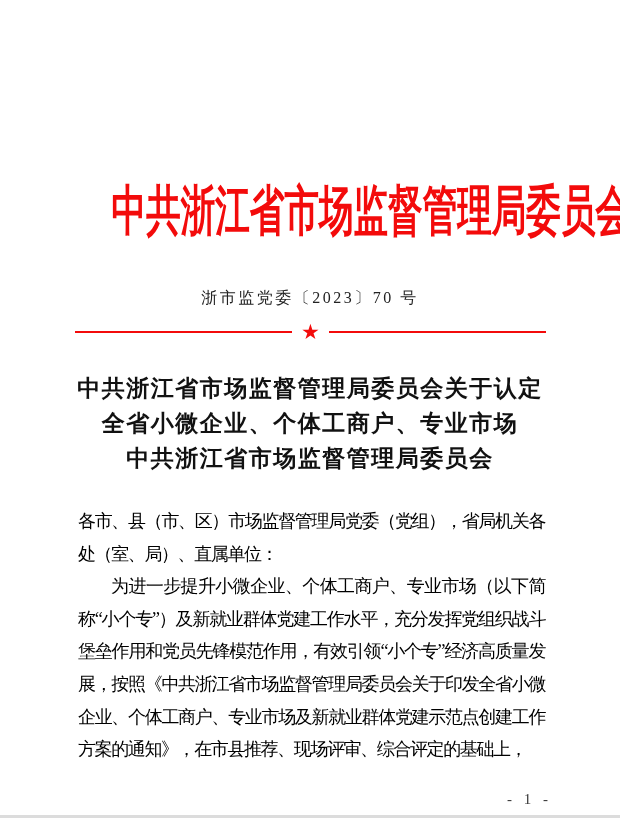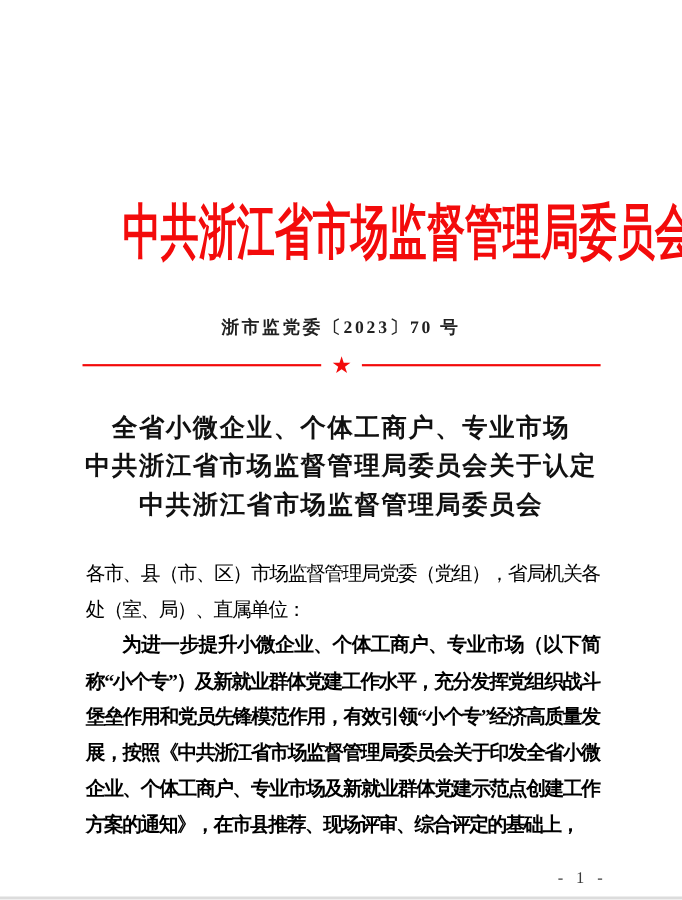--- a/index.html
+++ b/index.html
@@ -28,21 +28,20 @@
   }
   .doc-number {
     position: absolute;
     top: 288px;
     left: 0;
     width: 620px;
     text-align: center;
     font-size: 16px;
     letter-spacing: 2.5px;
     color: #222222;
-    font-weight: bold;
   }
   .rule {
     position: absolute;
     top: 321px;
     left: 75px;
     width: 471px;
     height: 22px;
     display: flex;
     align-items: center;
   }
@@ -75,21 +74,21 @@
     top: 505px;
     left: 78px;
     width: 467px;
     font-size: 18px;
     line-height: 32.6px;
     letter-spacing: -1.4px;
     text-align: justify;
     color: #000000;
   }
   .body-text p { margin: 0; }
-  .para { text-indent: 33px; font-weight: bold; }
+  .para { text-indent: 33px; }
   .page-number {
     position: absolute;
     top: 791px;
     right: 68px;
     font-size: 15px;
     letter-spacing: 4px;
     color: #3a3a3a;
   }
   .bottom-edge {
     position: absolute;
@@ -109,22 +108,22 @@
 
   <div class="doc-number">浙市监党委〔2023〕70 号</div>
 
   <div class="rule">
     <span class="rule-line"></span>
     <span class="rule-star">★</span>
     <span class="rule-line"></span>
   </div>
 
   <div class="doc-title">
+    <div>中共浙江省市场监督管理局委员会关于认定</div>
     <div>全省小微企业、个体工商户、专业市场</div>
-    <div>中共浙江省市场监督管理局委员会关于认定</div>
     <div>中共浙江省市场监督管理局委员会</div>
   </div>
 
   <div class="body-text">
     <p class="salutation">各市、县（市、区）市场监督管理局党委（党组），省局机关各处（室、局）、直属单位：</p>
     <p class="para">为进一步提升小微企业、个体工商户、专业市场（以下简称“小个专”）及新就业群体党建工作水平，充分发挥党组织战斗堡垒作用和党员先锋模范作用，有效引领“小个专”经济高质量发展，按照《中共浙江省市场监督管理局委员会关于印发全省小微企业、个体工商户、专业市场及新就业群体党建示范点创建工作方案的通知》，在市县推荐、现场评审、综合评定的基础上，</p>
   </div>
 
   <div class="page-number">- 1 -</div>
 

